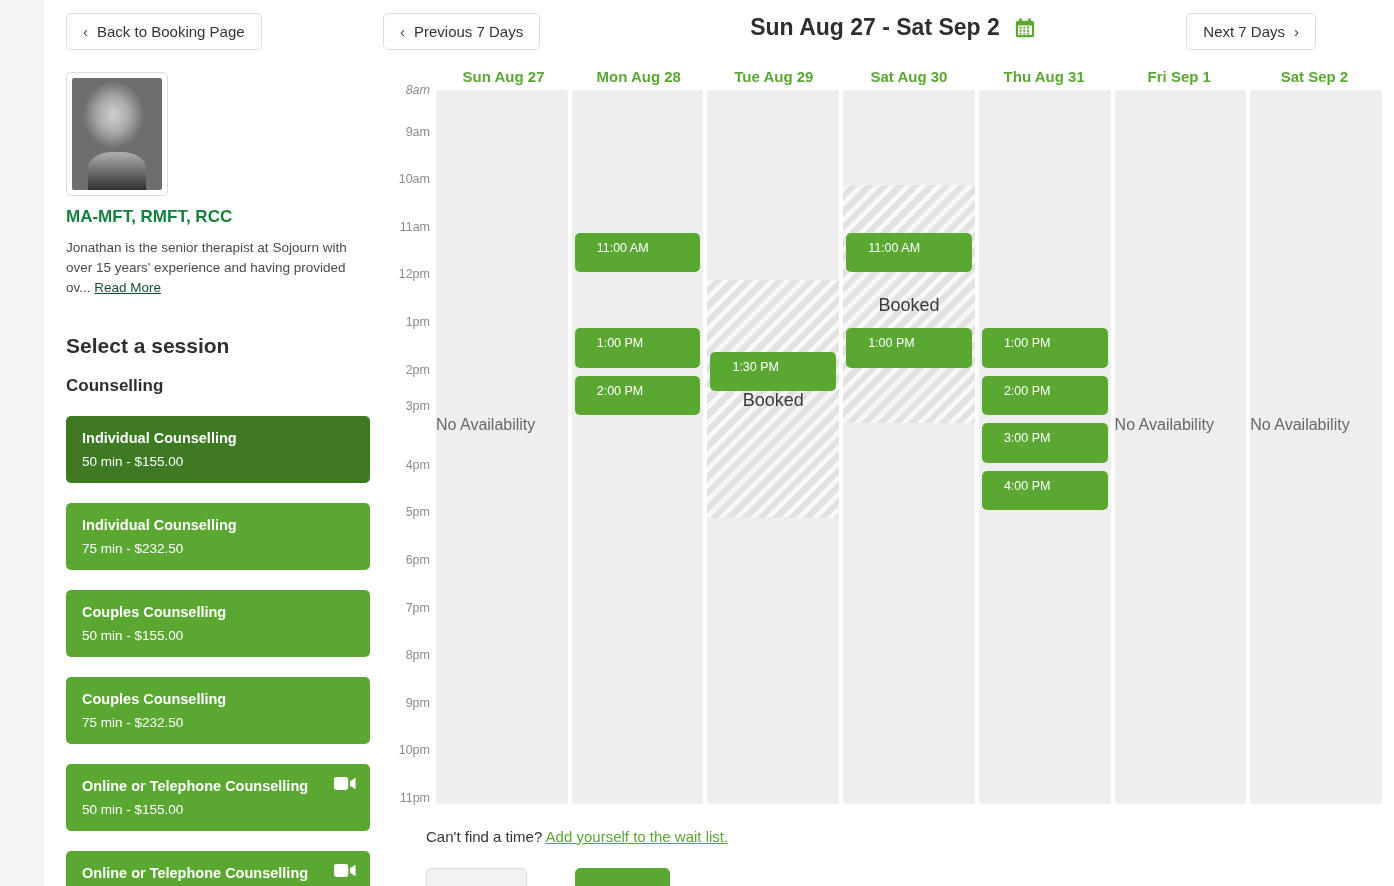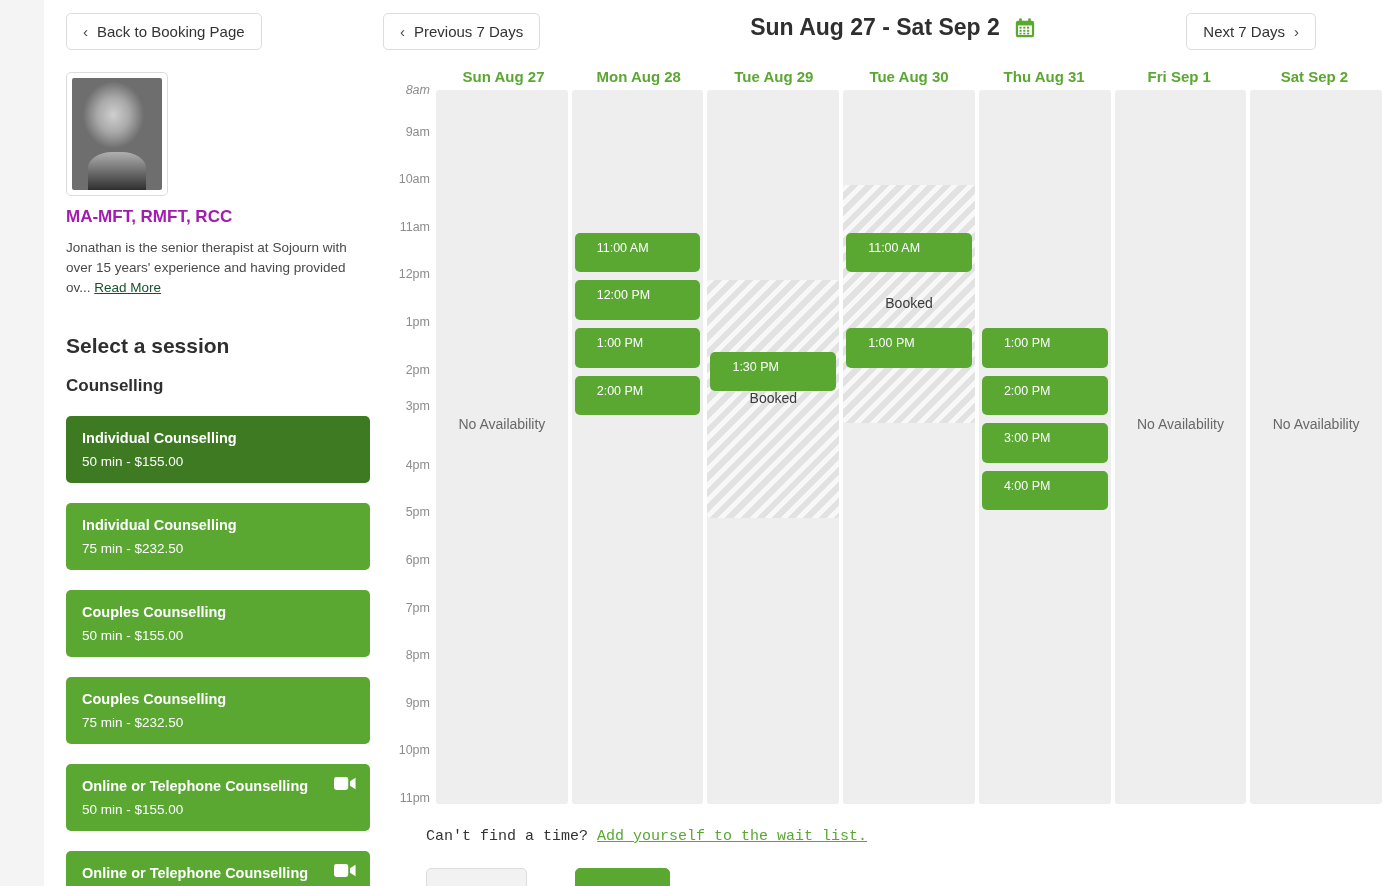--- a/index.html
+++ b/index.html
@@ -86,21 +86,21 @@
     margin-top: 22px;
     font-size: 26px;
     font-weight: bold;
     color: #2f2f2f;
     letter-spacing: -0.2px;
   }
   .person-creds {
     margin-top: 11px;
     font-size: 17px;
     font-weight: bold;
-    color: #a21caf;
+    color: #15803d;
   }
   .person-bio {
     margin-top: 11px;
     font-size: 13.5px;
     line-height: 1.48;
     color: #4a4a4a;
   }
   .read-more {
     color: #14532d;
     text-decoration: underline;
@@ -250,63 +250,62 @@
     flex: 1 1 0;
     background: #eeeeee;
     border-radius: 3px;
     overflow: hidden;
   }
 
   .no-avail {
     position: absolute;
     left: 0; right: 0;
     top: 326px;
-    text-align: center;
-    font-size: 14px;
+    text-align: left;
+    font-size: 16px;
     color: #686868;
   }
 
   .booked-block {
     position: absolute;
     left: 0; right: 0;
     background-color: #e2e2e2;
     background-image: repeating-linear-gradient(
       135deg,
       rgba(255,255,255,0.75) 0px,
       rgba(255,255,255,0.75) 5px,
       rgba(0,0,0,0) 5px,
       rgba(0,0,0,0) 11px
     );
     border-radius: 3px;
   }
   .booked-label {
     position: absolute;
     left: 0; right: 0;
     text-align: center;
-    font-size: 14px;
+    font-size: 18px;
     color: #3a3a3a;
   }
 
   .slot {
     position: absolute;
     left: 3px; right: 3px;
     background: #5aa832;
     border-radius: 5px;
     color: #ffffff;
     font-size: 12.5px;
     padding: 8px 0 0 22px;
     cursor: pointer;
   }
 
   
   .cal-footer {
     position: absolute;
     left: 0; top: 828px;
     width: 1020px;
-    font-family: Liberation Mono, monospace;
   }
   .waitlist-line {
     margin-left: 52px;
     font-size: 15px;
     color: #333333;
   }
   .waitlist-link {
     color: #5aa832;
     text-decoration: underline;
     cursor: pointer;
@@ -420,21 +419,21 @@
         <span>Next 7 Days</span>
         <span class="chev">›</span>
       </div>
     </div>
 
     <div class="cal-body">
       <div class="day-head-row" id="day-head-row">
           <div class="day-head">Sun Aug 27</div>
           <div class="day-head">Mon Aug 28</div>
           <div class="day-head">Tue Aug 29</div>
-          <div class="day-head">Tue Aug 30</div>
+          <div class="day-head">Sat Aug 30</div>
           <div class="day-head">Thu Aug 31</div>
           <div class="day-head">Fri Sep 1</div>
           <div class="day-head">Sat Sep 2</div>
         </div>
       <div class="time-axis" id="time-axis">
           <div class="time-label" style="top: 28px; font-style: italic;">8am</div>
           <div class="time-label" style="top: 69.6px;">9am</div>
           <div class="time-label" style="top: 117.2px;">10am</div>
           <div class="time-label" style="top: 164.8px;">11am</div>
           <div class="time-label" style="top: 212.4px;">12pm</div>
@@ -449,21 +448,20 @@
           <div class="time-label" style="top: 640.8px;">9pm</div>
           <div class="time-label" style="top: 688.4px;">10pm</div>
           <div class="time-label" style="top: 736px;">11pm</div>
         </div>
       <div class="columns" id="day-columns">
           <div class="day-col">
             <div class="no-avail">No Availability</div>
           </div>
           <div class="day-col">
             <div class="slot" style="top: 142.8px; height: 39.6667px;">11:00 AM</div>
-            <div class="slot" style="top: 190.4px; height: 39.6667px;">12:00 PM</div>
             <div class="slot" style="top: 238px; height: 39.6667px;">1:00 PM</div>
             <div class="slot" style="top: 285.6px; height: 39.6667px;">2:00 PM</div>
           </div>
           <div class="day-col">
             <div class="booked-block" style="top: 190.4px; height: 238px;">
               <div class="booked-label" style="top: 110px;">Booked</div>
             </div>
             <div class="slot" style="top: 261.8px; height: 39.6667px;">1:30 PM</div>
           </div>
           <div class="day-col">

